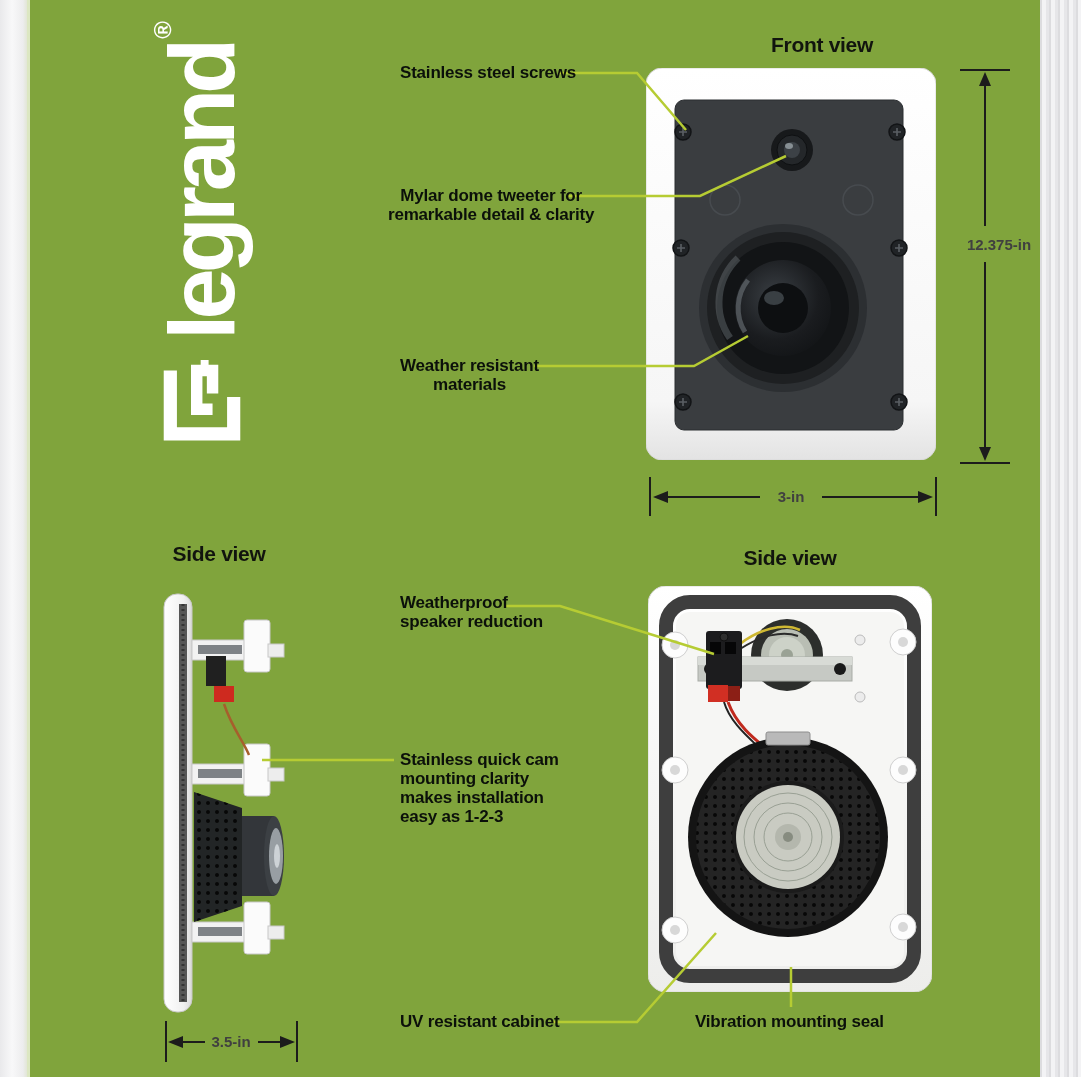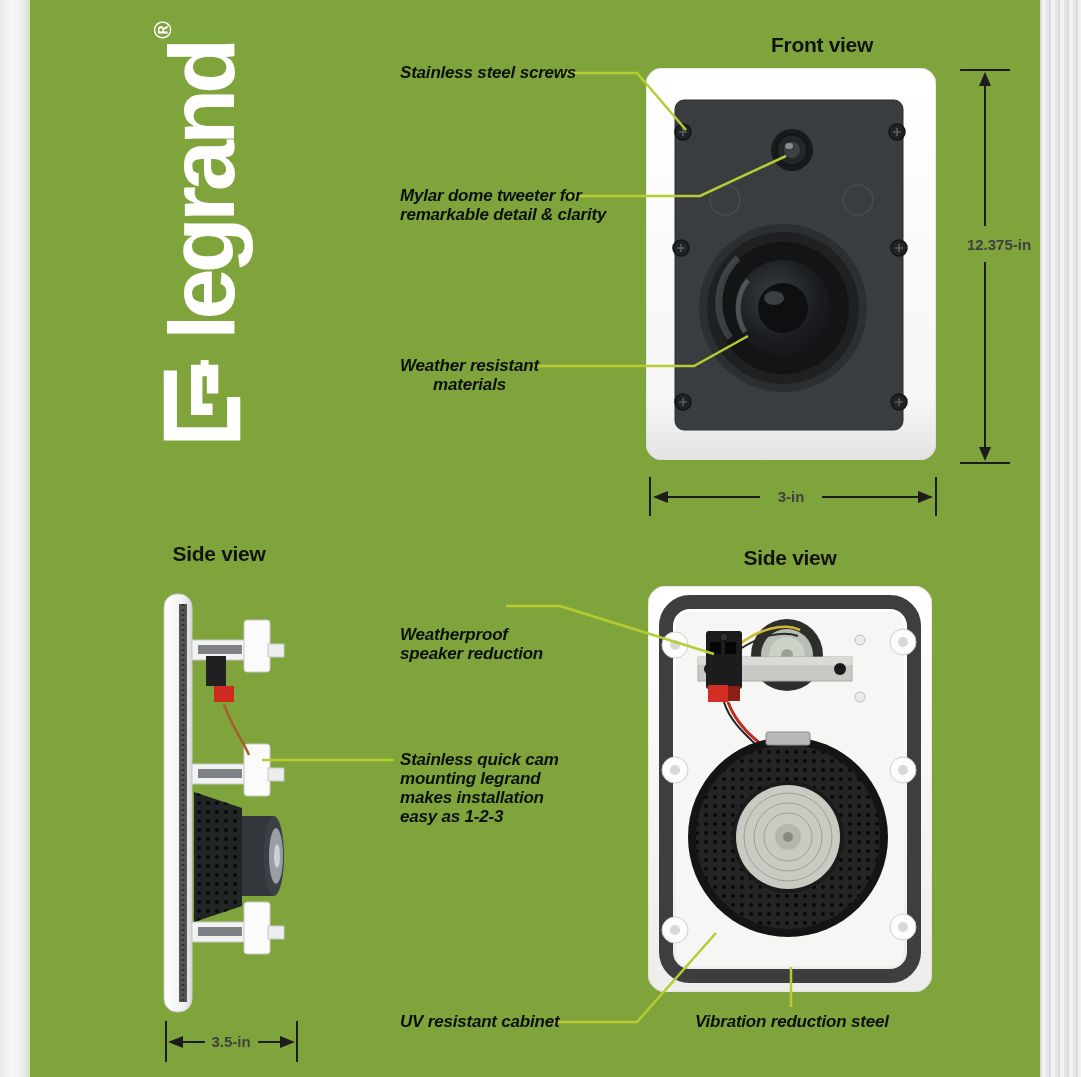--- a/index.html
+++ b/index.html
@@ -19,21 +19,21 @@
     background:repeating-linear-gradient(90deg,#dcdcdf 0 2px,#f3f3f5 2px 6px,#e6e6e9 6px 9px);
   }
   
   .heading{
     position:absolute;z-index:7;color:#11140e;
     font-weight:700;font-size:21px;letter-spacing:-0.3px;white-space:nowrap;
     transform:translateX(-50%);
   }
   .label{
     position:absolute;z-index:7;color:#0b100a;
-    font-weight:700;font-size:17px;line-height:19px;letter-spacing:-0.2px;white-space:nowrap;font-style:italic;
+    font-weight:700;font-size:17px;line-height:19px;letter-spacing:-0.2px;white-space:nowrap;
   }
   .label span{display:block;}
   .dim-label{
     position:absolute;z-index:7;color:#404040;
     font-weight:700;font-size:15px;white-space:nowrap;
     transform:translate(-50%,-50%);
   }
   .art{position:absolute;z-index:2;}
   .lines{position:absolute;left:0;top:0;z-index:4;}
   
@@ -307,36 +307,36 @@
 <div class="heading" style="left:219px;top:542px;">Side view</div>
 <div class="heading" style="left:790px;top:546px;">Side view</div>
 
 <div class="dim-label" style="left:999px;top:244px;">12.375-in</div>
 <div class="dim-label" style="left:791px;top:496px;">3-in</div>
 <div class="dim-label" style="left:231px;top:1041px;">3.5-in</div>
 
 <div class="label" style="left:400px;top:63px;">
   <span>Stainless steel screws</span>
 </div>
-<div class="label" style="left:400px;top:186px;">
+<div class="label" style="left:388px;top:186px;text-align:center;">
   <span>Mylar dome tweeter for</span>
   <span>remarkable detail &amp; clarity</span>
 </div>
 <div class="label" style="left:400px;top:356px;text-align:center;">
   <span>Weather resistant</span>
   <span>materials</span>
 </div>
-<div class="label" style="left:400px;top:625px;">
+<div class="label" style="left:400px;top:593px;">
   <span>Weatherproof</span>
   <span>speaker reduction</span>
 </div>
 <div class="label" style="left:400px;top:750px;">
   <span>Stainless quick cam</span>
-  <span>mounting legrand</span>
+  <span>mounting clarity</span>
   <span>makes installation</span>
   <span>easy as 1-2-3</span>
 </div>
 <div class="label" style="left:400px;top:1012px;">
   <span>UV resistant cabinet</span>
 </div>
 <div class="label" style="left:695px;top:1012px;">
-  <span>Vibration reduction steel</span>
+  <span>Vibration mounting seal</span>
 </div>
 
 </body></html>

